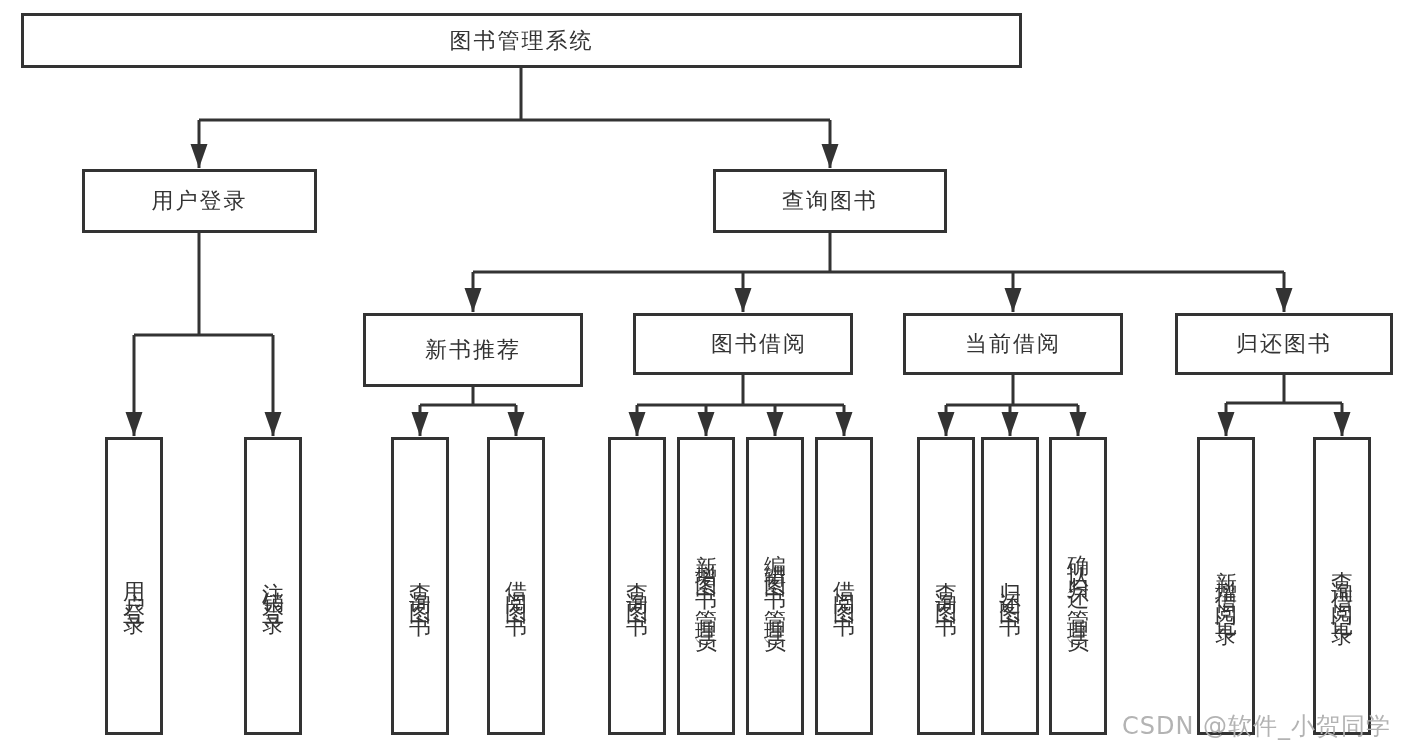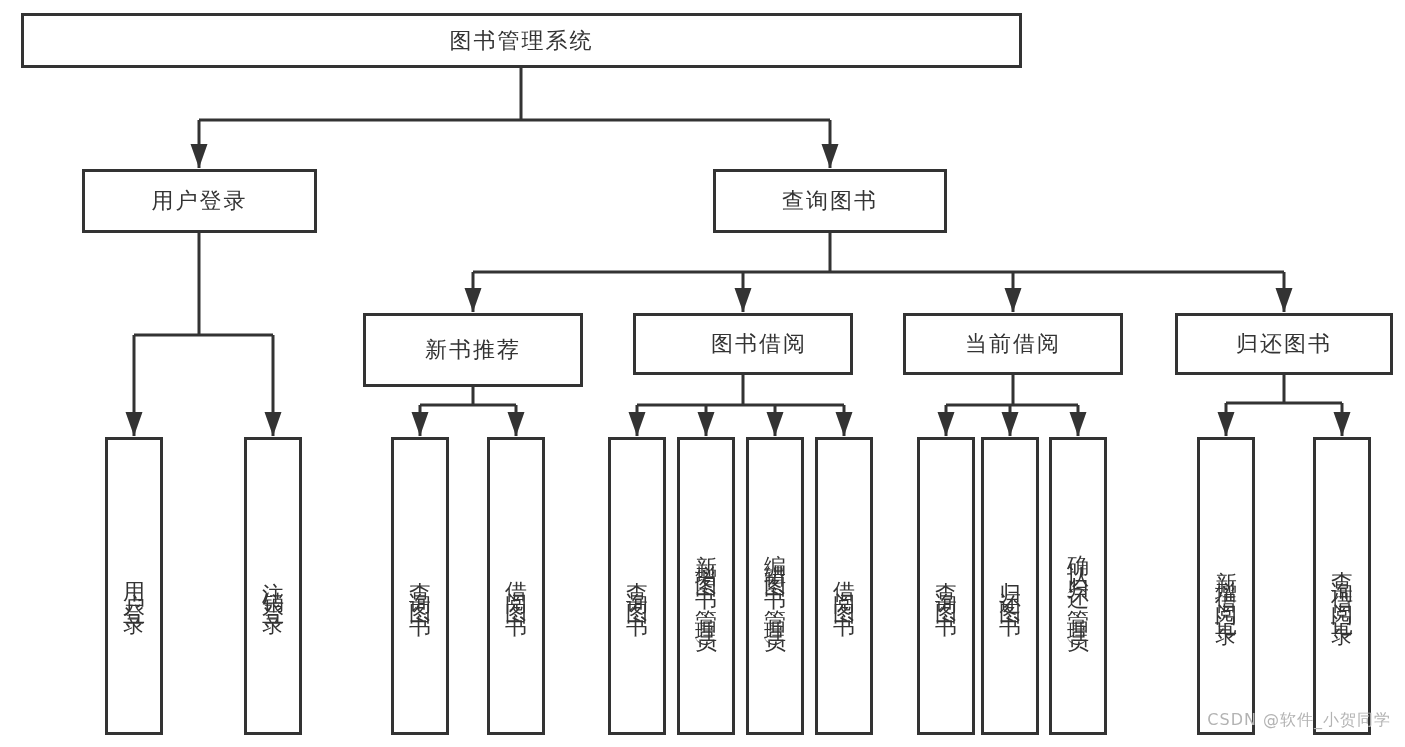--- a/index.html
+++ b/index.html
@@ -32,21 +32,21 @@
     writing-mode: vertical-rl;
     text-orientation: mixed;
     letter-spacing: 11px;
     line-height: 1;
     white-space: nowrap;
   }
   .watermark {
     position: absolute;
     top: 710px;
     right: 14px;
-    font-size: 16px;
+    font-size: 24px;
     color: #b3b3b3;
     letter-spacing: 1px;
     white-space: nowrap;
   }
 </style>
 </head>
 <body>
 
 <div id="stage">
 

